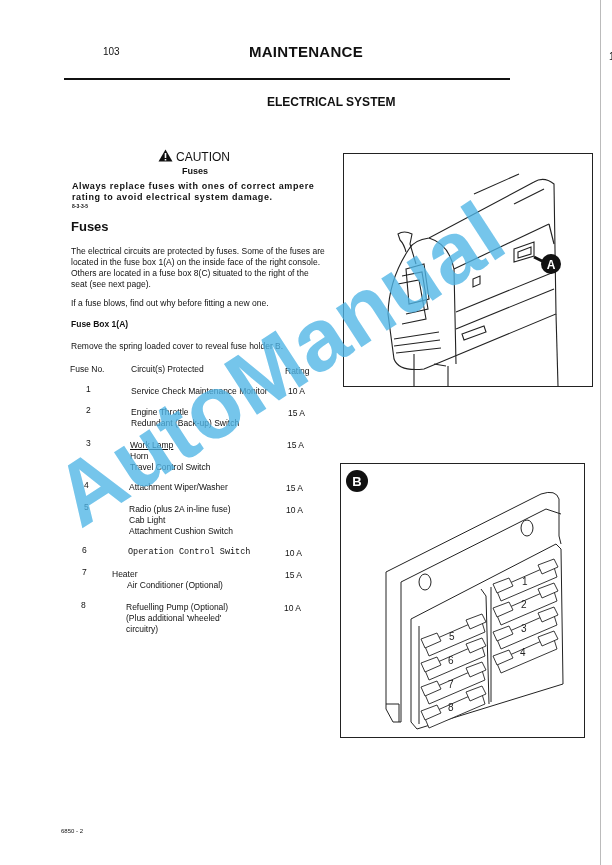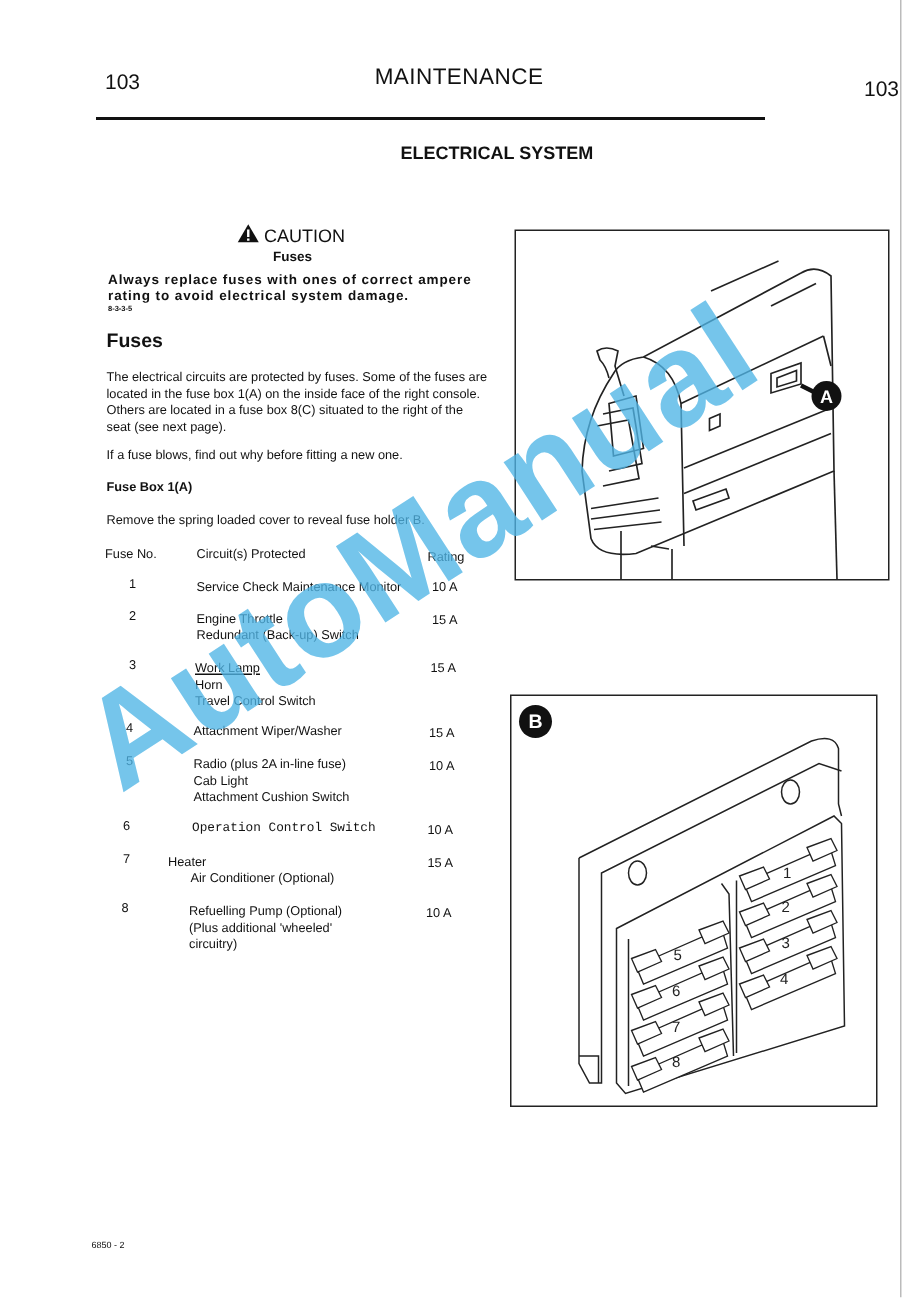--- a/index.html
+++ b/index.html
@@ -1,20 +1,20 @@
 <!DOCTYPE html>
 <html><head>
 <meta charset="utf-8">
 <style>
   html, body { margin:0; padding:0; }
   body { width:612px; height:865px; background:#fff; position:relative; overflow:hidden;
          font-family:"Liberation Sans", sans-serif; color:#111; }
   .abs { position:absolute; }
-  .pn { font-size:14px; }
-  .hdr { font-size:15px; font-weight:normal; letter-spacing:0.3px; }
+  .pn { font-size:10px;margin-left:33px; }
+  .hdr { font-size:15px; font-weight:bold; letter-spacing:0.3px; }
   .rule { left:64px; width:446px; top:78px; height:2px; background:#111; }
   .sect { font-size:12px; font-weight:bold; }
   .caution { font-size:12px; font-weight:normal; display:flex; align-items:center; gap:3px; }
   .warn-sub { font-size:9px; font-weight:bold; }
   .warn-text { font-size:9px; font-weight:bold; line-height:11px; letter-spacing:0.6px; width:256px; }
   .code { font-size:5px; font-weight:bold; }
   .h2 { font-size:13px; font-weight:bold; }
   .p { font-size:8.5px; line-height:11px; width:256px; }
   .sub { font-size:8.5px; font-weight:bold; }
   .th { font-size:8.5px; }

